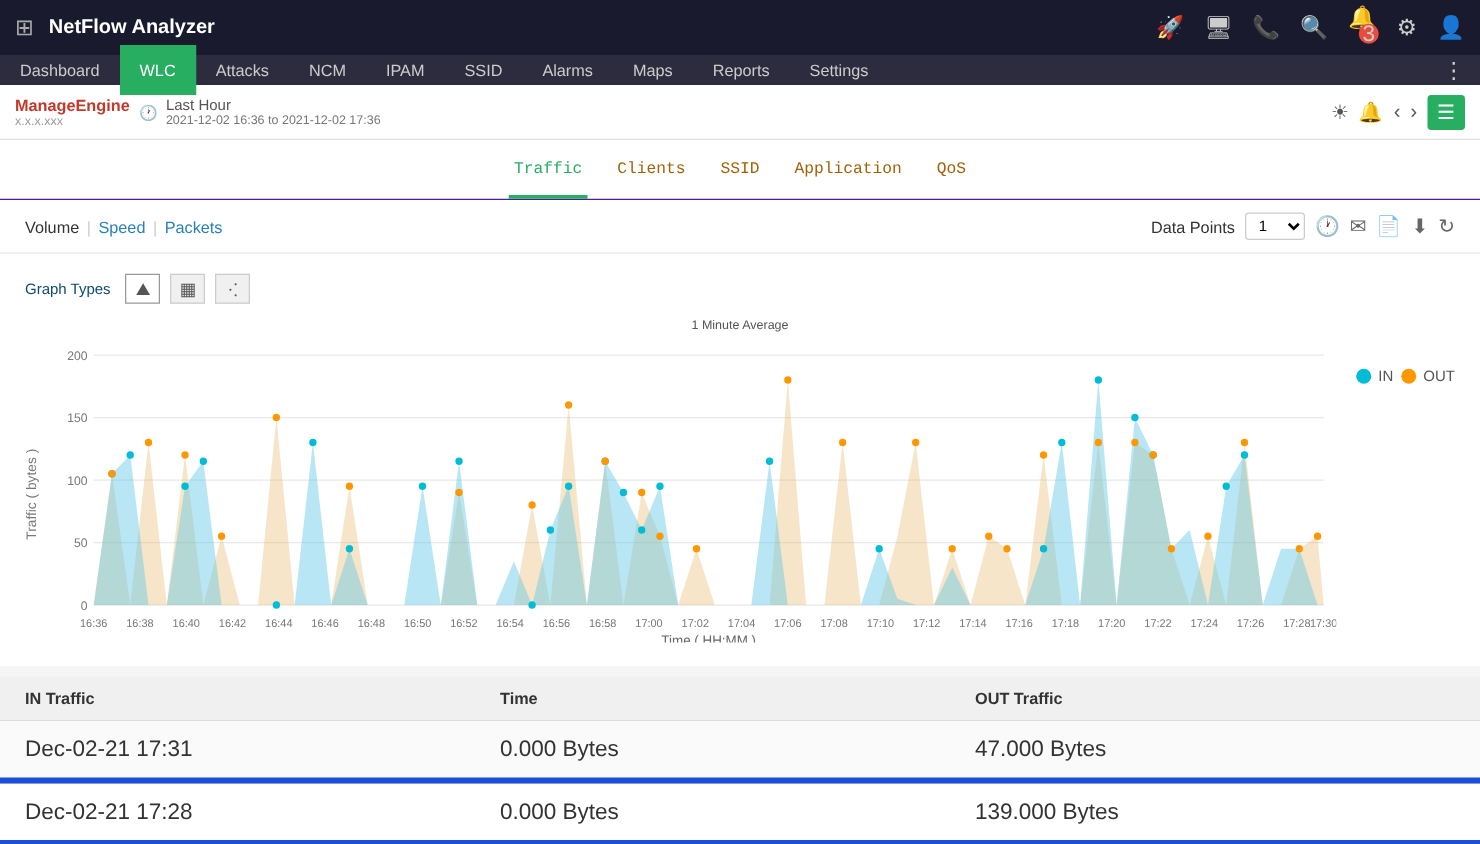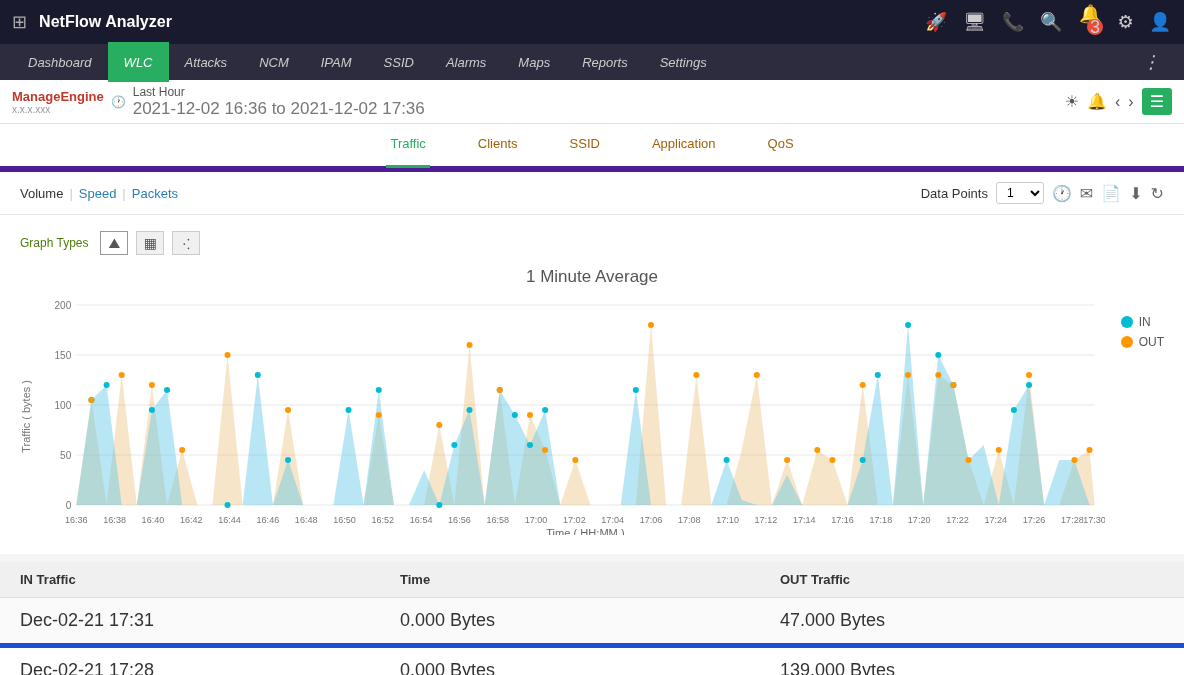--- a/index.html
+++ b/index.html
@@ -23,23 +23,22 @@
       background: #e74c3c; color: white; border-radius: 50%;
       font-size: 9px; width: 16px; height: 16px;
       display: flex; align-items: center; justify-content: center;
     }
 
     
     .main-nav {
       background: #2c2c3e;
       display: flex;
       align-items: center;
-      height: 36px;
-      padding: 0 12px;
-      font-style: italic;
+      height: 24px;
+      padding: 0 0;
     }
     .main-nav .nav-item {
       color: #ccc;
       padding: 0 16px;
       height: 40px;
       display: flex;
       align-items: center;
       cursor: pointer;
       font-size: 13px;
       white-space: nowrap;
@@ -61,24 +60,25 @@
     .sub-bar .time-section { display: flex; align-items: center; gap: 6px; margin-left: 8px; color: #555; font-size: 12px; }
     .sub-bar .sub-actions { margin-left: auto; display: flex; align-items: center; gap: 8px; color: #555; }
     .sub-bar .sub-actions span { cursor: pointer; font-size: 16px; }
 
     
     .tabs-bar {
       background: white;
       display: flex;
       align-items: center;
       justify-content: center;
-      gap: 44px;
-      border-bottom: 6px solid #4c1d95;
+      gap: 20px;
+      border-bottom: 1px solid #4c1d95;
       padding: 0;
       height: 48px;
+      font-family: Liberation Mono, monospace;
     }
     .tabs-bar .tab {
       padding: 14px 4px;
       cursor: pointer;
       color: #a16207;
       font-size: 13px;
       border-bottom: 3px solid transparent;
     }
     .tabs-bar .tab.active { color: #27ae60; border-bottom: 3px solid #27ae60; }
 
@@ -103,55 +103,55 @@
     }
     .toolbar .icon-btn { color: #666; font-size: 16px; cursor: pointer; }
 
     
     .graph-section {
       background: white;
       padding: 16px 20px;
       margin: 0;
     }
     .graph-types { display: flex; align-items: center; gap: 8px; margin-bottom: 12px; }
-    .graph-types .gt-label { font-size: 12px; color: #4d7c0f; margin-right: 4px; }
+    .graph-types .gt-label { font-size: 12px; color: #0c4a6e; margin-right: 4px; }
     .graph-types .gt-btn {
       width: 28px; height: 24px; border: 1px solid #ccc;
       background: #f0f0f0; cursor: pointer; display: flex;
       align-items: center; justify-content: center; font-size: 14px; color: #555;
     }
     .graph-types .gt-btn.active { background: white; border-color: #999; }
 
     .chart-container {
       position: relative;
       width: 100%;
     }
     .chart-title {
       text-align: center;
-      font-size: 17px;
+      font-size: 10px;
       color: #555;
       margin-bottom: 8px;
     }
     .chart-wrap {
       display: flex;
       align-items: flex-start;
     }
     .y-axis-label {
       writing-mode: vertical-rl;
       transform: rotate(180deg);
       font-size: 11px;
       color: #777;
       margin-right: 4px;
       text-align: center;
       align-self: center;
     }
     .chart-inner { flex: 1; }
     .legend {
       display: flex;
-      flex-direction: column;
+      flex-direction: row;
       gap: 6px;
       padding-left: 16px;
       padding-top: 20px;
     }
     .legend-item { display: flex; align-items: center; gap: 6px; font-size: 12px; color: #555; }
     .legend-dot { width: 12px; height: 12px; border-radius: 50%; }
 
     
     .data-table { background: white; margin-top: 8px; }
     .table-header {
@@ -211,21 +211,21 @@
 
 <div class="sub-bar">
   <div>
     <div class="logo-text">ManageEngine</div>
     <div class="logo-sub">x.x.x.xxx</div>
   </div>
   <div class="time-section">
     <span>🕐</span>
     <div>
       <div style="font-weight:normal;font-size:12px;">Last Hour</div>
-      <div style="font-size:17px;color:#777;text-align:center;">2021-12-02 16:36 to 2021-12-02 17:36</div>
+      <div style="font-size:10px;color:#777;text-align:center;">2021-12-02 16:36 to 2021-12-02 17:36</div>
     </div>
   </div>
   <div class="sub-actions">
     <span>☀</span>
     <span>🔔</span>
     <span>‹</span>
     <span>›</span>
     <span style="background:#27ae60;color:white;padding:4px 8px;border-radius:3px;">☰</span>
   </div>
 </div>

